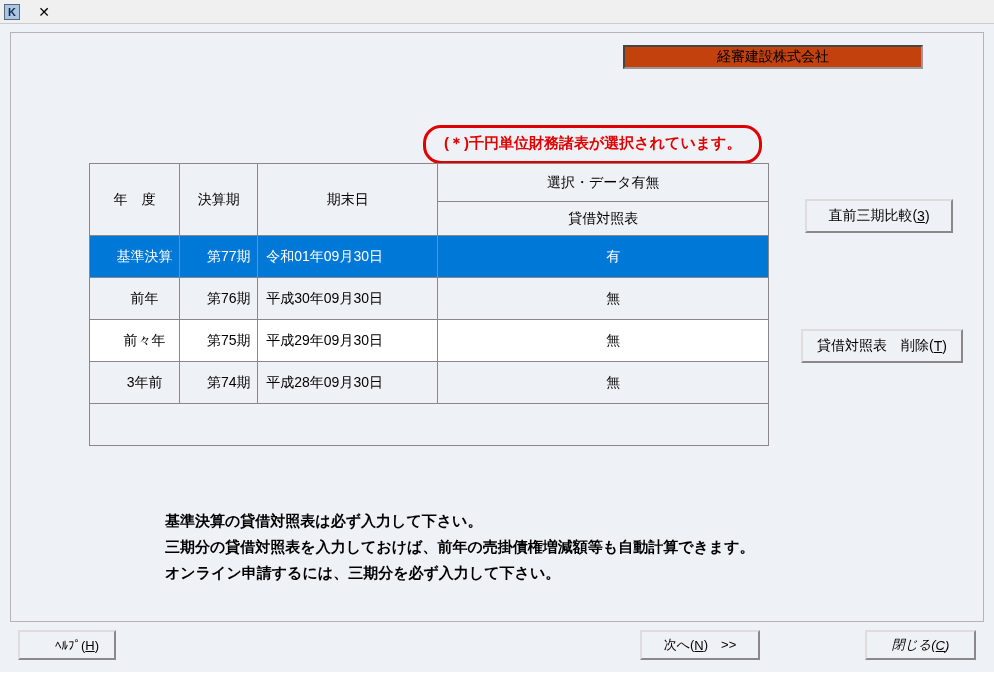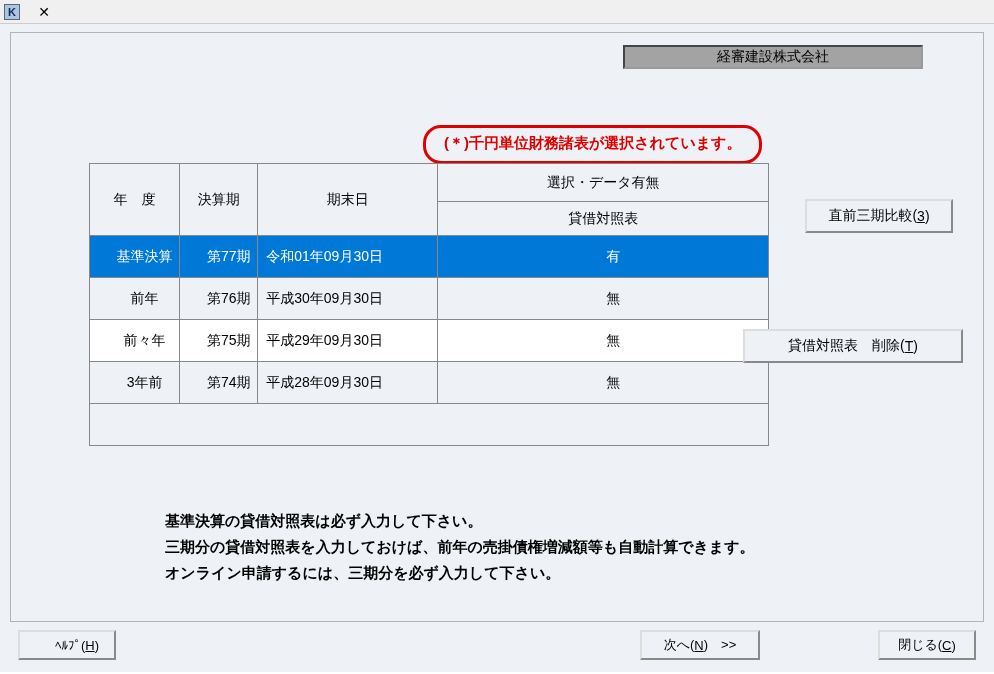--- a/index.html
+++ b/index.html
@@ -57,21 +57,21 @@
     padding: 0;
   }
   .company-box {
     position: absolute;
     top: 12px;
     right: 60px;
     width: 300px;
     height: 24px;
     border: 2px solid #999999;
     border-style: inset;
-    background: #a3a3a3;
+    background: #c2410c;
     display: flex;
     align-items: center;
     justify-content: center;
     font-size: 14px;
   }
   .red-pill {
     position: absolute;
     top: 92px;
     left: 412px;
     border: 3px solid #e00000;
@@ -123,21 +123,21 @@
     height: 34px;
     background: #eef2f6;
     border: 2px outset #dddddd;
     font-size: 14px;
     cursor: pointer;
     display: flex;
     align-items: center;
     justify-content: center;
   }
   .side-btn.compare3 { top: 166px; }
-  .side-btn.delete-bs { top: 296px; width: 220px; right: 20px; }
+  .side-btn.delete-bs { top: 296px; width: 162px; right: 20px; }
   .instructions {
     position: absolute;
     top: 475px;
     left: 130px;
     font-size: 15px;
     font-weight: bold;
     line-height: 26px;
     margin-left: 24px;
   }
   .bottom-bar {
@@ -155,21 +155,21 @@
     border: 2px outset #dddddd;
     font-size: 13px;
     cursor: pointer;
     display: inline-flex;
     align-items: center;
     justify-content: center;
   }
   .btn.help  { width: 98px; margin-left: 8px; padding-left: 20px; }
   .btn.next  { width: 120px; margin-left: auto; margin-right: 0;
                position: absolute; left: 630px; }
-  .btn.close { width: 98px; position: absolute; right: 8px; }
+  .btn.close { width: 111px; position: absolute; right: 8px; font-style: italic; }
   .ul { text-decoration: underline; }
 </style>
 </head>
 <body>
 
 <div class="titlebar">
   <span class="icon-box">K</span>
   <span class="close-x">✕</span>
 </div>
 

